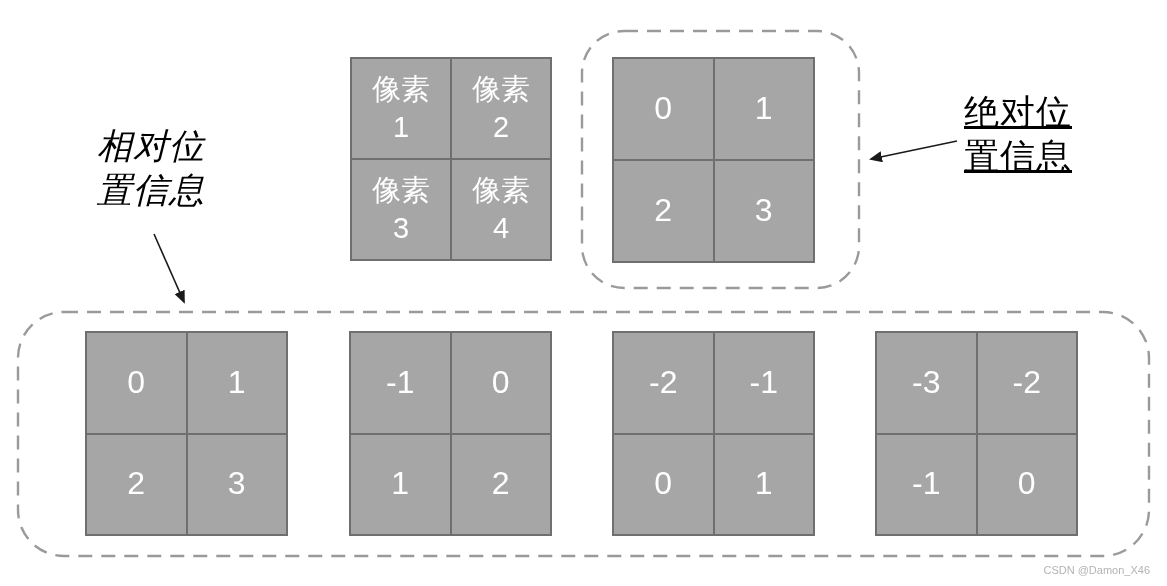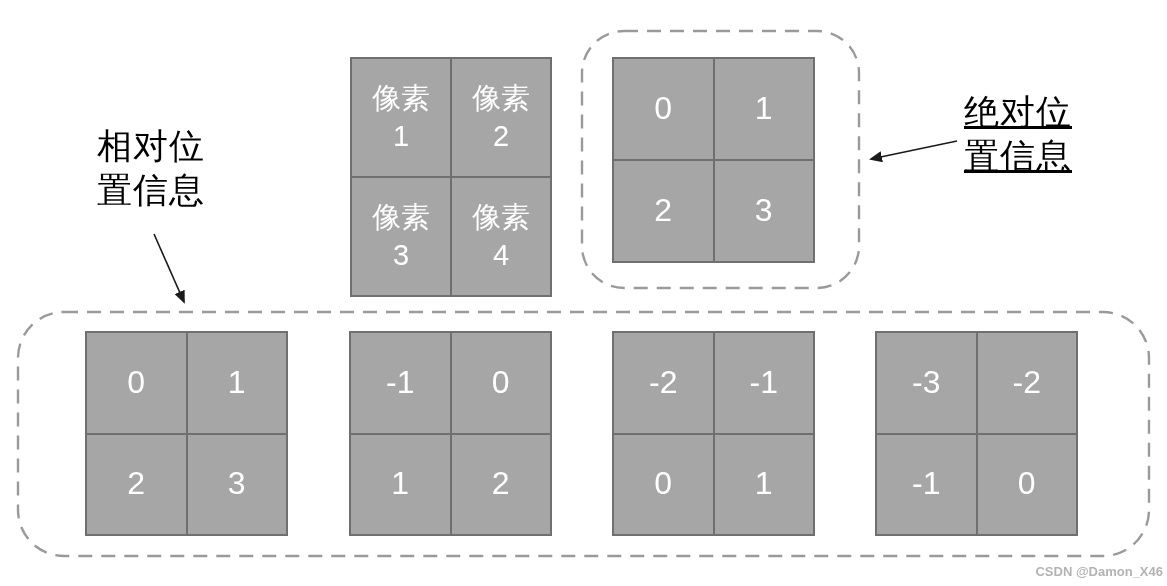--- a/index.html
+++ b/index.html
@@ -30,21 +30,21 @@
     stroke-dasharray: 14 9;
   }
   .arrow-line {
     stroke: #1a1a1a;
     stroke-width: 1.6;
     fill: none;
   }
   .grid {
     position: absolute;
     width: 203px;
-    height: 240px;
+    height: 204px;
     box-sizing: border-box;
     background: #6f6f6f;
     display: grid;
     grid-template-columns: 1fr 1fr;
     grid-template-rows: 1fr 1fr;
     gap: 2px;
     padding: 2px;
   }
   .cell {
     background: #a6a6a6;
@@ -63,29 +63,28 @@
   }
   .label {
     position: absolute;
     color: #000000;
     font-size: 35px;
     line-height: 44px;
     text-align: center;
     white-space: pre-line;
     letter-spacing: 1px;
   }
-  #label-relative { left: 86px; top: 124px; width: 130px; }
+  #label-relative { left: 86px; top: 124px; width: 130px; font-style: italic; }
   #label-absolute { left: 951px; top: 90px; width: 134px; text-decoration: underline; }
   .watermark {
     position: absolute;
-    right: 4px;
+    right: 17px;
     top: 564px;
-    font-size: 13px;
+    font-size: 11px;
     color: #b3b3b3;
-    font-weight: bold;
   }
 </style>
 </head>
 <body>
 
 <div class="canvas">
 
   <svg class="overlay" viewBox="0 0 1167 586">
     <defs>
       <marker id="arrowhead" markerWidth="13" markerHeight="11" refX="11" refY="5.5" orient="auto" markerUnits="userSpaceOnUse">

